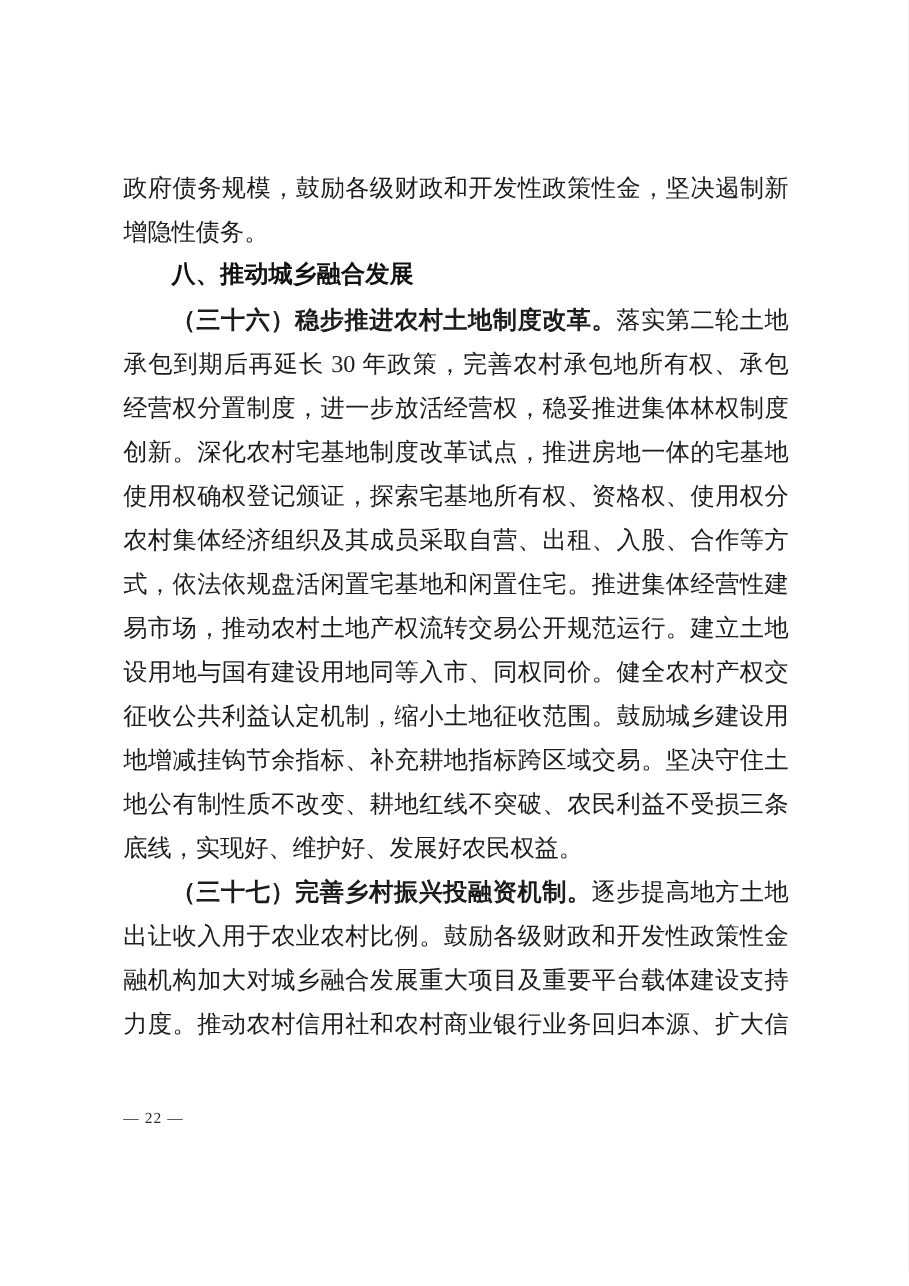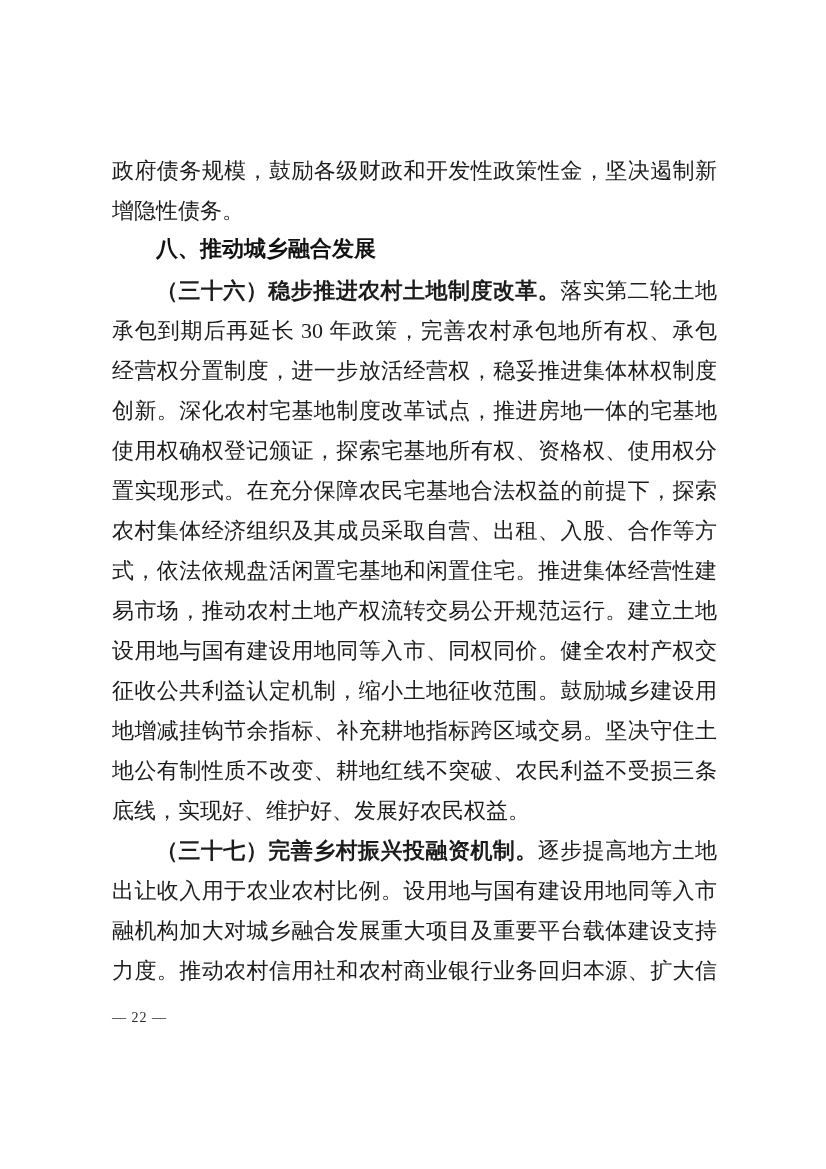--- a/index.html
+++ b/index.html
@@ -60,32 +60,31 @@
     <div class="line">政府债务规模，鼓励各级财政和开发性政策性金，坚决遏制新</div>
     <div class="line para-end">增隐性债务。</div>
 
     <h2 class="line heading indent para-end">八、推动城乡融合发展</h2>
 
     <div class="line indent"><span class="lead">（三十六）稳步推进农村土地制度改革。</span><span>落实第二轮土地</span></div>
     <div class="line">承包到期后再延长 30 年政策，完善农村承包地所有权、承包权、</div>
     <div class="line">经营权分置制度，进一步放活经营权，稳妥推进集体林权制度</div>
     <div class="line">创新。深化农村宅基地制度改革试点，推进房地一体的宅基地</div>
     <div class="line">使用权确权登记颁证，探索宅基地所有权、资格权、使用权分</div>
-    <div class="line">置实现形式。在充分保障农民宅基地合法权益的前提下，探索</div>
     <div class="line">农村集体经济组织及其成员采取自营、出租、入股、合作等方</div>
     <div class="line">式，依法依规盘活闲置宅基地和闲置住宅。推进集体经营性建</div>
     <div class="line">易市场，推动农村土地产权流转交易公开规范运行。建立土地</div>
     <div class="line">设用地与国有建设用地同等入市、同权同价。健全农村产权交</div>
     <div class="line">征收公共利益认定机制，缩小土地征收范围。鼓励城乡建设用</div>
     <div class="line">地增减挂钩节余指标、补充耕地指标跨区域交易。坚决守住土</div>
     <div class="line">地公有制性质不改变、耕地红线不突破、农民利益不受损三条</div>
     <div class="line para-end">底线，实现好、维护好、发展好农民权益。</div>
 
     <div class="line indent"><span class="lead">（三十七）完善乡村振兴投融资机制。</span><span>逐步提高地方土地</span></div>
-    <div class="line">出让收入用于农业农村比例。设用地与国有建设用地同等入市</div>
+    <div class="line">出让收入用于农业农村比例。鼓励各级财政和开发性政策性金</div>
     <div class="line">融机构加大对城乡融合发展重大项目及重要平台载体建设支持</div>
     <div class="line">力度。推动农村信用社和农村商业银行业务回归本源、扩大信</div>
 
   </main>
 
   <footer class="page-footer">
     <span>— 22 —</span>
   </footer>
 
 </div>

